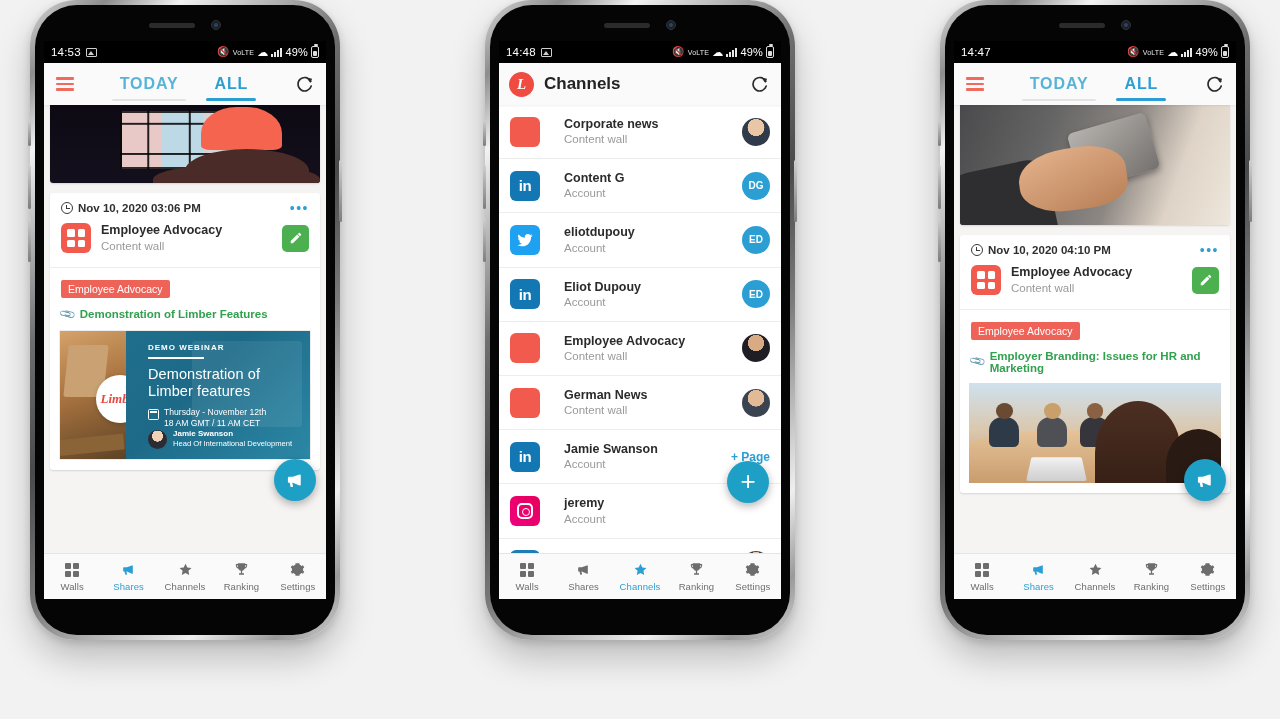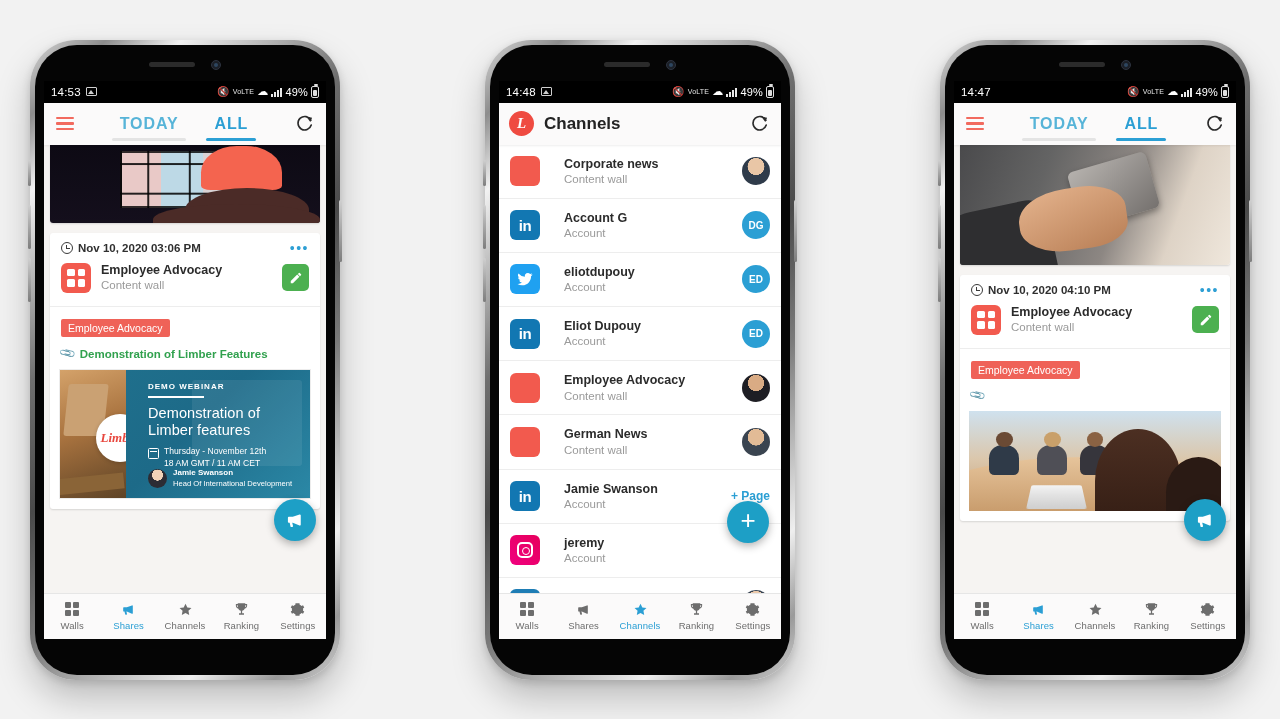--- a/index.html
+++ b/index.html
@@ -7,21 +7,20 @@
     width: 1280px; height: 719px;
     background: #f2f2f2;
     font-family: "Liberation Sans", sans-serif;
     overflow: hidden;
   }
   .stage {
     position: relative;
     width: 1280px; height: 719px;
     background: #f2f2f2;
     display: flex;
-    align-items: center;
     justify-content: center;
     gap: 145px;
   }
 
   
   .phone {
     position: relative;
     width: 310px;
     height: 640px;
     border-radius: 46px;
@@ -488,21 +487,21 @@
                   <div class="chan-sub">Content wall</div>
                 </div>
                 <div class="chan-right">
                   <div class="avatar photo-a"></div>
                 </div>
               </div>
 
               <div class="chan-row">
                 <div class="chan-ico li">in</div>
                 <div class="chan-txt">
-                  <div class="chan-name">Account G</div>
+                  <div class="chan-name">Content G</div>
                   <div class="chan-sub">Account</div>
                 </div>
                 <div class="chan-right">
                   <div class="avatar initials">DG</div>
                 </div>
               </div>
 
               <div class="chan-row">
                 <div class="chan-ico tw">
                   <svg viewBox="0 0 24 24">
@@ -725,20 +724,21 @@
                   <svg viewBox="0 0 24 24">
                       <path d="M3 17.3V21h3.7L17.8 9.9l-3.7-3.7L3 17.3zM20.7 7a1 1 0 0 0 0-1.4l-2.3-2.3a1 1 0 0 0-1.4 0l-1.8 1.8 3.7 3.7L20.7 7z"></path>
                     </svg>
                 </div>
               </div>
               <div class="tagwrap">
                 <span class="tag">Employee Advocacy</span>
               </div>
               <div class="linkrow">
                 <span class="clip">📎</span>
+                <span class="linktxt">Employer Branding: Issues for HR and Marketing</span>
               </div>
               <div class="ph-meet" style="margin:0 9px 10px">
                 <div class="table"></div>
                 <div class="p p1"></div>
                   <div class="p p2"></div>
                   <div class="p p3"></div>
                   <div class="p p4"></div>
                 <div class="lap"></div>
                 <div class="fg"></div>
                   <div class="fg2"></div>

